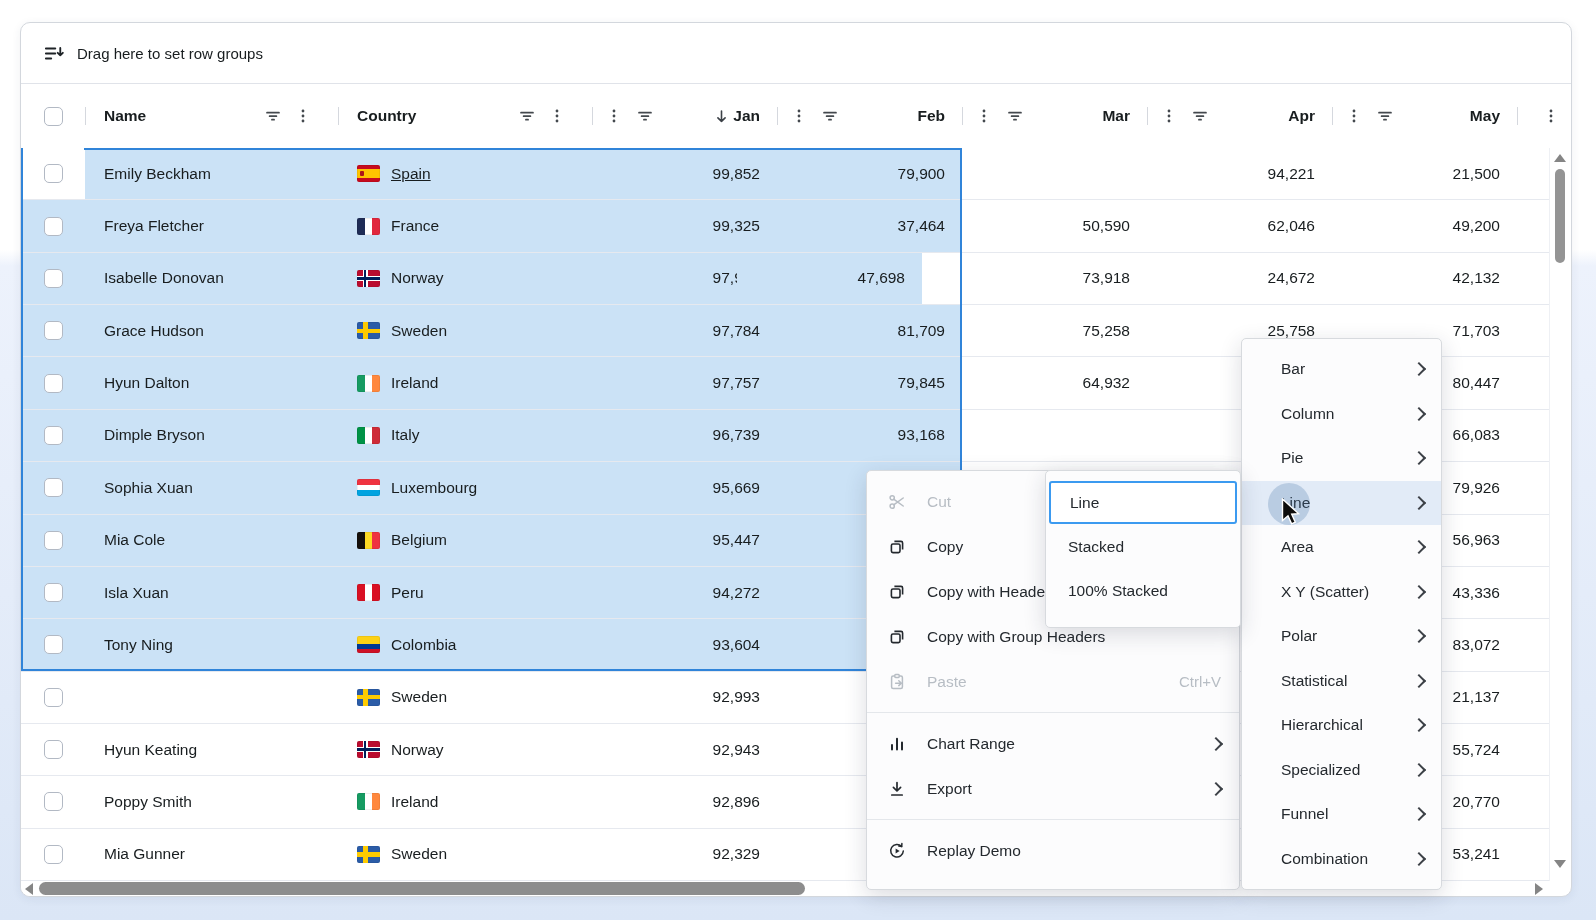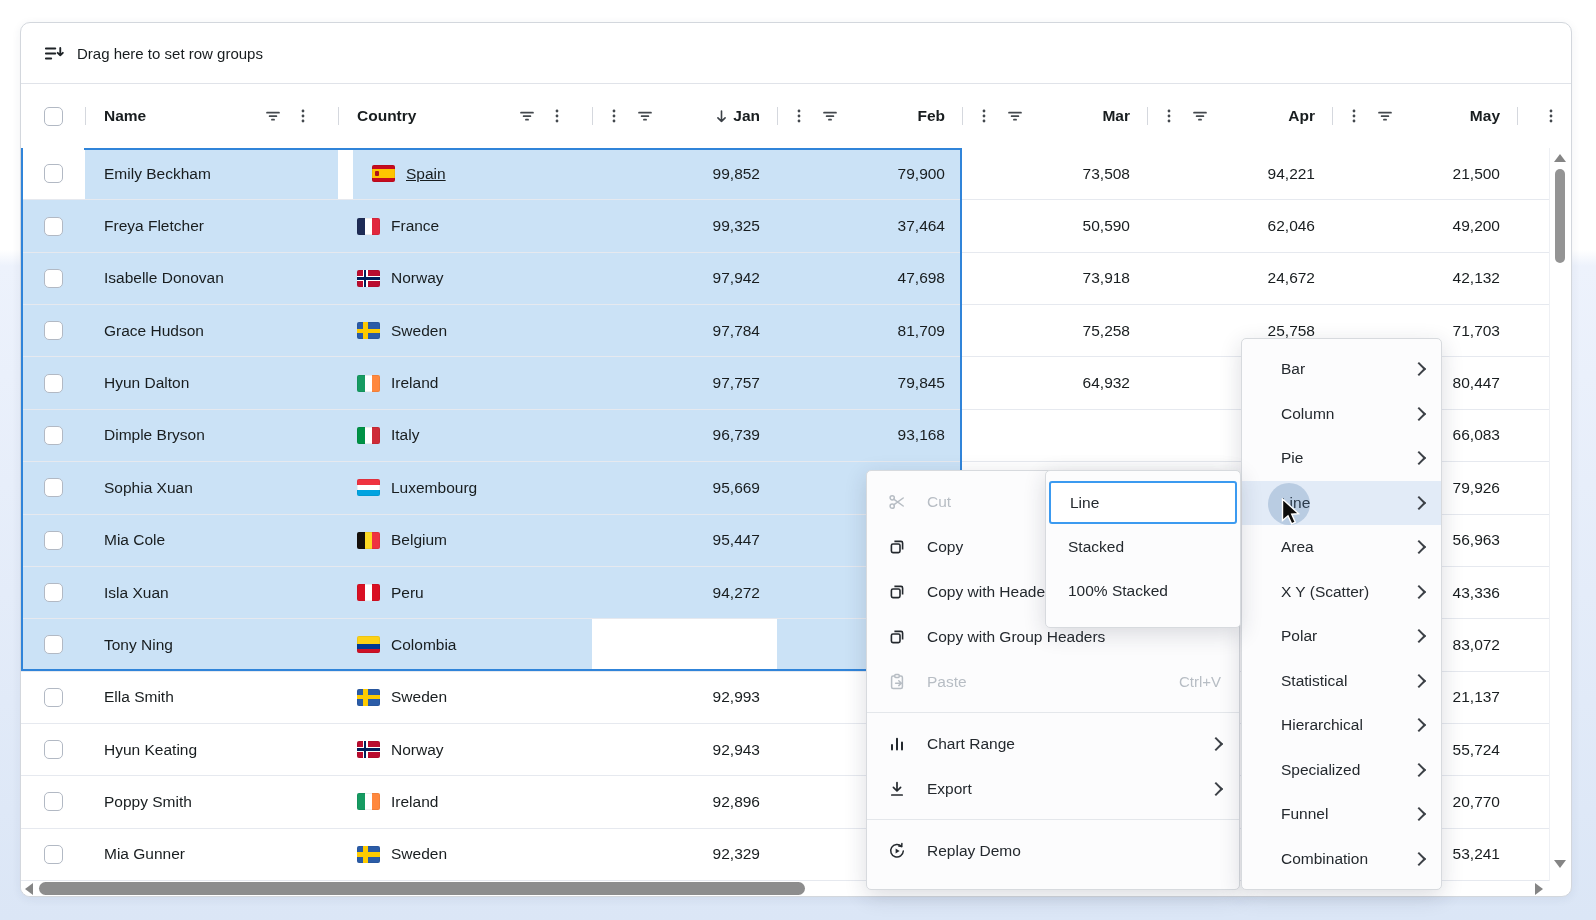--- a/index.html
+++ b/index.html
@@ -225,29 +225,28 @@
             <circle cx="9" cy="14" r="1.4"></circle>
           </svg>
         </div>
       </div>
     <div class="body" id="tbody">
         <div class="row" style="top: 0px; height: 52.36px;">
           <div class="cell" style="left: 0px; width: 64px;">
             <div class="cbx" style="margin: 0px 0px 0px 23px;"></div>
           </div>
           <div class="cell sel" style="left: 64px; width: 253px; padding-left: 19px;">Emily Beckham</div>
-          <div class="cell sel" style="left: 332px; width: 254px; padding-left: 19px; text-decoration: underline;">
+          <div class="cell sel" style="left: 317px; width: 254px; padding-left: 19px; text-decoration: underline;">
             <span class="flag" style="background: linear-gradient(rgb(198, 11, 30) 0%, rgb(198, 11, 30) 25%, rgb(255, 196, 0) 25%, rgb(255, 196, 0) 75%, rgb(198, 11, 30) 75%);">
               <i style="left: 3px; top: 6px; width: 4px; height: 5px; background: rgb(173, 21, 25); border-radius: 1px;"></i>
             </span>
             <span>Spain</span>
           </div>
           <div class="cell sel num" style="left: 571px; width: 185px;">99,852</div>
           <div class="cell sel num" style="left: 756px; width: 185px;">79,900</div>
-          <div class="cell num" style="left: 941px; width: 185px;">73,508</div>
           <div class="cell num" style="left: 1126px; width: 185px;">94,221</div>
           <div class="cell num" style="left: 1311px; width: 185px;">21,500</div>
         </div>
         <div class="row" style="top: 52.36px; height: 52.36px;">
           <div class="cell sel" style="left: 0px; width: 64px;">
             <div class="cbx" style="margin: 0px 0px 0px 23px;"></div>
           </div>
           <div class="cell sel" style="left: 64px; width: 253px; padding-left: 19px;">Freya Fletcher</div>
           <div class="cell sel" style="left: 317px; width: 254px; padding-left: 19px;">
             <span class="flag" style="background: linear-gradient(90deg, rgb(30, 44, 86) 0%, rgb(30, 44, 86) 33.4%, rgb(255, 255, 255) 33.4%, rgb(255, 255, 255) 66.7%, rgb(225, 39, 61) 66.7%);"></span>
@@ -267,21 +266,21 @@
           <div class="cell sel" style="left: 317px; width: 254px; padding-left: 19px;">
             <span class="flag" style="background: rgb(186, 12, 47);">
               <i style="left: 0px; top: 5.7px; width: 23px; height: 5.4px; background: rgb(255, 255, 255);"></i>
               <i style="left: 5.5px; top: 0px; width: 5.4px; height: 17px; background: rgb(255, 255, 255);"></i>
               <i style="left: 0px; top: 7.1px; width: 23px; height: 2.7px; background: rgb(0, 32, 91);"></i>
               <i style="left: 6.8px; top: 0px; width: 2.7px; height: 17px; background: rgb(0, 32, 91);"></i>
             </span>
             <span>Norway</span>
           </div>
           <div class="cell sel num" style="left: 571px; width: 185px;">97,942</div>
-          <div class="cell sel num" style="left: 756px; width: 185px;">47,698</div>
+          <div class="cell sel num" style="left: 716px; width: 185px;">47,698</div>
           <div class="cell num" style="left: 941px; width: 185px;">73,918</div>
           <div class="cell num" style="left: 1126px; width: 185px;">24,672</div>
           <div class="cell num" style="left: 1311px; width: 185px;">42,132</div>
         </div>
         <div class="row" style="top: 157.08px; height: 52.36px;">
           <div class="cell sel" style="left: 0px; width: 64px;">
             <div class="cbx" style="margin: 0px 0px 0px 23px;"></div>
           </div>
           <div class="cell sel" style="left: 64px; width: 253px; padding-left: 19px;">Grace Hudson</div>
           <div class="cell sel" style="left: 317px; width: 254px; padding-left: 19px;">
@@ -373,30 +372,30 @@
         </div>
         <div class="row" style="top: 471.24px; height: 52.36px;">
           <div class="cell sel" style="left: 0px; width: 64px;">
             <div class="cbx" style="margin: 0px 0px 0px 23px;"></div>
           </div>
           <div class="cell sel" style="left: 64px; width: 253px; padding-left: 19px;">Tony Ning</div>
           <div class="cell sel" style="left: 317px; width: 254px; padding-left: 19px;">
             <span class="flag" style="background: linear-gradient(rgb(252, 209, 22) 0%, rgb(252, 209, 22) 50%, rgb(0, 56, 147) 50%, rgb(0, 56, 147) 75%, rgb(206, 17, 38) 75%);"></span>
             <span>Colombia</span>
           </div>
+          <div class="cell sel num" style="left: 571px; width: 185px;">93,604</div>
           <div class="cell sel num" style="left: 756px; width: 185px;"></div>
           <div class="cell num" style="left: 941px; width: 185px;"></div>
           <div class="cell num" style="left: 1126px; width: 185px;"></div>
           <div class="cell num" style="left: 1311px; width: 185px;">83,072</div>
         </div>
         <div class="row" style="top: 523.6px; height: 52.36px;">
           <div class="cell" style="left: 0px; width: 64px;">
             <div class="cbx" style="margin: 0px 0px 0px 23px;"></div>
           </div>
-          <div class="cell" style="left: 64px; width: 253px; padding-left: 19px;">Ella Smith</div>
           <div class="cell" style="left: 317px; width: 254px; padding-left: 19px;">
             <span class="flag" style="background: rgb(43, 92, 167);">
               <i style="left: 0px; top: 6.3px; width: 23px; height: 4.4px; background: rgb(254, 203, 0);"></i>
               <i style="left: 6.2px; top: 0px; width: 4.4px; height: 17px; background: rgb(254, 203, 0);"></i>
             </span>
             <span>Sweden</span>
           </div>
           <div class="cell num" style="left: 571px; width: 185px;">92,993</div>
           <div class="cell num" style="left: 756px; width: 185px;"></div>
           <div class="cell num" style="left: 941px; width: 185px;"></div>

